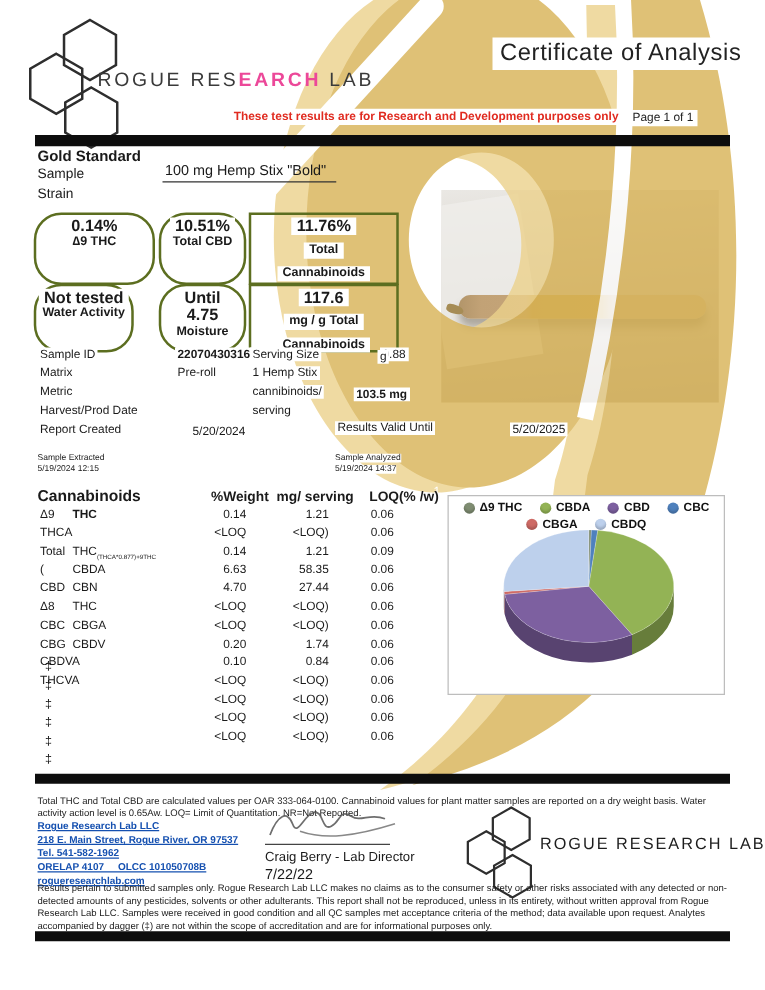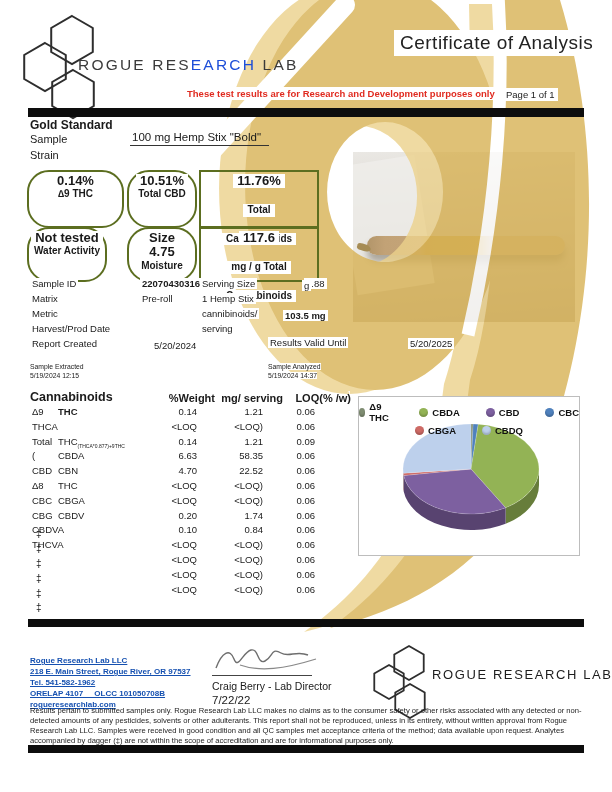--- a/index.html
+++ b/index.html
@@ -2,34 +2,34 @@
 <html><head>
 <meta charset="utf-8">
 <style>
   html,body{margin:0;padding:0;background:#888;}
   .page{position:relative;width:612px;height:792px;background:#ffffff;overflow:hidden;
         font-family:"Liberation Sans","DejaVu Sans",sans-serif;color:#1a1a1a;}
   .abs{position:absolute;}
   .wbg{background:#fff;}
   
   .logo-text{font-size:15.5px;letter-spacing:2.2px;font-weight:500;color:#3a3a3a;white-space:nowrap;}
-  .logo-gold{color:#1d4ed8;}
+  .logo-gold{color:#ec4899;font-weight:bold;}
   .coa-title{font-size:19px;font-weight:400;color:#222;letter-spacing:.5px;background:#fff;padding:2px 6px;white-space:nowrap;}
   .rnd-note{font-size:9.5px;font-weight:700;color:#e02b20;background:#fff;padding:1px 4px;white-space:nowrap;}
   .page-ind{font-size:9.5px;color:#222;background:#fff;padding:1px 3px;white-space:nowrap;}
   .black-bar{background:#0d0d0d;}
   
   .gold-std{font-size:12px;font-weight:700;}
   .fld-label{font-size:11px;}
   .sample-val{font-size:11.5px;border-bottom:1.2px solid #333;padding:0 8px 2px 2px;white-space:nowrap;}
   
   .sumcell{position:absolute;border:2px solid #5c6e20;box-sizing:border-box;display:flex;
            flex-direction:column;align-items:center;padding:2px 1px 4px;}
   .sumcell.spread{justify-content:flex-start;border-radius:22px;}
-  .sumcell.stack{justify-content:flex-start;gap:16px;}
+  .sumcell.stack{justify-content:flex-start;gap:6px;}
   .sumcell .v{font-size:13px;font-weight:700;background:#fff;padding:0 4px;line-height:1.1;}
   .sumcell .l{font-size:10px;font-weight:600;background:#fff;padding:0 4px;line-height:1.25;}
   
   .det{font-size:9.5px;white-space:nowrap;}
   .det .wbg{padding:0 2px;}
   .det-b{font-weight:700;}
   .det-sm{font-size:6.8px;white-space:nowrap;}
   
   .tbl-head{font-weight:700;font-size:11px;}
   .tbl-head .h0{font-size:12.5px;}
@@ -38,21 +38,21 @@
   .trow .ca{left:4px;}
   .trow .cb{left:30px;}
   .trow .cw{right:131px;}
   .trow .cm{right:65px;}
   .trow .cl{right:13px;}
   .trow .dg{left:8px;top:4px;font-size:10px;}
   .trow sub{font-size:5px;}
   
   .pie-panel{background:#fff;border:1px solid #bdbdbd;box-sizing:border-box;}
   .legend{position:absolute;left:0;top:4px;width:100%;display:flex;flex-direction:column;align-items:center;gap:2px;z-index:2;}
-  .legend-row{display:flex;gap:26px;}
+  .legend-row{display:flex;gap:14px;text-align:right;}
   .legend-item{display:flex;align-items:center;gap:4px;font-size:9.5px;font-weight:700;color:#111;}
   .legend-dot{width:9px;height:9px;border-radius:50%;display:inline-block;box-shadow:inset 0 -2px 2px rgba(0,0,0,.18);}
   
   .ghost-num{color:#fff;font-size:9.5px;text-align:right;width:40px;}
   
   .photo{background:linear-gradient(175deg,#eae8e4 0%,#d6d0c8 45%,#bab3a7 100%);overflow:hidden;}
   .photo .paper{position:absolute;left:-6px;top:8px;width:78px;height:130px;background:#efedea;transform:rotate(-9deg);opacity:.85;}
   .photo .stick{position:absolute;left:14px;top:84px;width:198px;height:19px;border-radius:10px;
      background:linear-gradient(90deg,#b2956a 0%,#c2a276 9%,#c4a478 27%,#c7a254 30%,#c9a858 58%,#cbb494 62%,#c9b290 100%);
      box-shadow:0 7px 7px rgba(80,70,50,.4);}
@@ -123,21 +123,21 @@
       <div class="sumcell stack" style="left: 199px; top: 170px; width: 120px; height: 58px; border-color: rgb(92, 110, 32);">
         <span class="v">11.76%</span>
         <span class="l">Total</span>
         <span class="l">Cannabinoids</span>
       </div>
       <div class="sumcell spread" style="left: 27px; top: 227px; width: 80px; height: 55px; border-color: rgb(92, 110, 32);">
         <span class="v">Not tested</span>
         <span class="l">Water Activity</span>
       </div>
       <div class="sumcell spread" style="left: 127px; top: 227px; width: 70px; height: 55px; border-color: rgb(92, 110, 32);">
-        <span class="v">Size</span>
+        <span class="v">Until</span>
         <span class="v">4.75</span>
         <span class="l">Moisture</span>
       </div>
       <div class="sumcell stack" style="left: 199px; top: 227px; width: 120px; height: 55px; border-color: rgb(92, 110, 32);">
         <span class="v">117.6</span>
         <span class="l">mg / g Total</span>
         <span class="l">Cannabinoids</span>
       </div>
     </div>
 
@@ -205,21 +205,21 @@
         <span class="ca">(</span>
         <span class="cb">CBDA</span>
         <span class="cw">6.63</span>
         <span class="cm">58.35</span>
         <span class="cl">0.06</span>
       </div>
       <div class="trow" style="top: 59.2px;">
         <span class="ca">CBD</span>
         <span class="cb">CBN</span>
         <span class="cw">4.70</span>
-        <span class="cm">22.52</span>
+        <span class="cm">27.44</span>
         <span class="cl">0.06</span>
       </div>
       <div class="trow" style="top: 74px;">
         <span class="ca">Δ8</span>
         <span class="cb">THC</span>
         <span class="cw">&lt;LOQ</span>
         <span class="cm">&lt;LOQ)</span>
         <span class="cl">0.06</span>
       </div>
       <div class="trow" style="top: 88.8px;">
@@ -313,20 +313,21 @@
         <path d="M112,72 L114.13593161731272,27.02220478354208 A68,45 0 0 1 119.24955849071767,27.256464432135047 Z" fill="#4f81bd" stroke="rgba(255,255,255,0.35)" stroke-width="0.5"></path>
         <path d="M112,72 L119.24955849071767,27.256464432135047 A68,45 0 0 1 146.61481627102526,110.73339121517745 Z" fill="#93b355" stroke="rgba(255,255,255,0.35)" stroke-width="0.5"></path>
         <path d="M112,72 L146.61481627102526,110.73339121517745 A68,45 0 0 1 44.70882393501974,78.48048521485136 Z" fill="#7d60a0" stroke="rgba(255,255,255,0.35)" stroke-width="0.5"></path>
         <path d="M112,72 L44.70882393501974,78.48048521485136 A68,45 0 0 1 44.30178640699056,76.23487409933313 Z" fill="#ce6a65" stroke="rgba(255,255,255,0.35)" stroke-width="0.5"></path>
         <path d="M112,72 L44.30178640699056,76.23487409933313 A68,45 0 0 1 111.99999999999999,27 Z" fill="#bdd0ec" stroke="rgba(255,255,255,0.35)" stroke-width="0.5"></path>
       </svg>
   </div>
 
   <div class="abs z3 black-bar" style="left:28px;top:619px;width:556px;height:8px;"></div>
 
+  <div class="abs z3 foot-note" style="left:30px;top:636px;width:552px;">Total THC and Total CBD are calculated values per OAR 333-064-0100. Cannabinoid values for plant matter samples are reported on a dry weight basis. Water activity action level is 0.65Aw. LOQ= Limit of Quantitation. NR=Not Reported.</div>
 
   <div class="abs z3" id="links" style="left:30px;top:656px;">
       <a class="foot-link" href="#">Rogue Research Lab LLC</a>
       <a class="foot-link" href="#">218 E. Main Street, Rogue River, OR 97537</a>
       <a class="foot-link" href="#">Tel. 541-582-1962</a>
       <a class="foot-link" href="#">ORELAP 4107&nbsp;&nbsp;&nbsp;&nbsp;&nbsp;OLCC 101050708B</a>
       <a class="foot-link" href="#">rogueresearchlab.com</a>
     </div>
 
   <svg class="abs z3" style="left:212px;top:644px;" width="120" height="30" viewBox="0 0 120 30">

